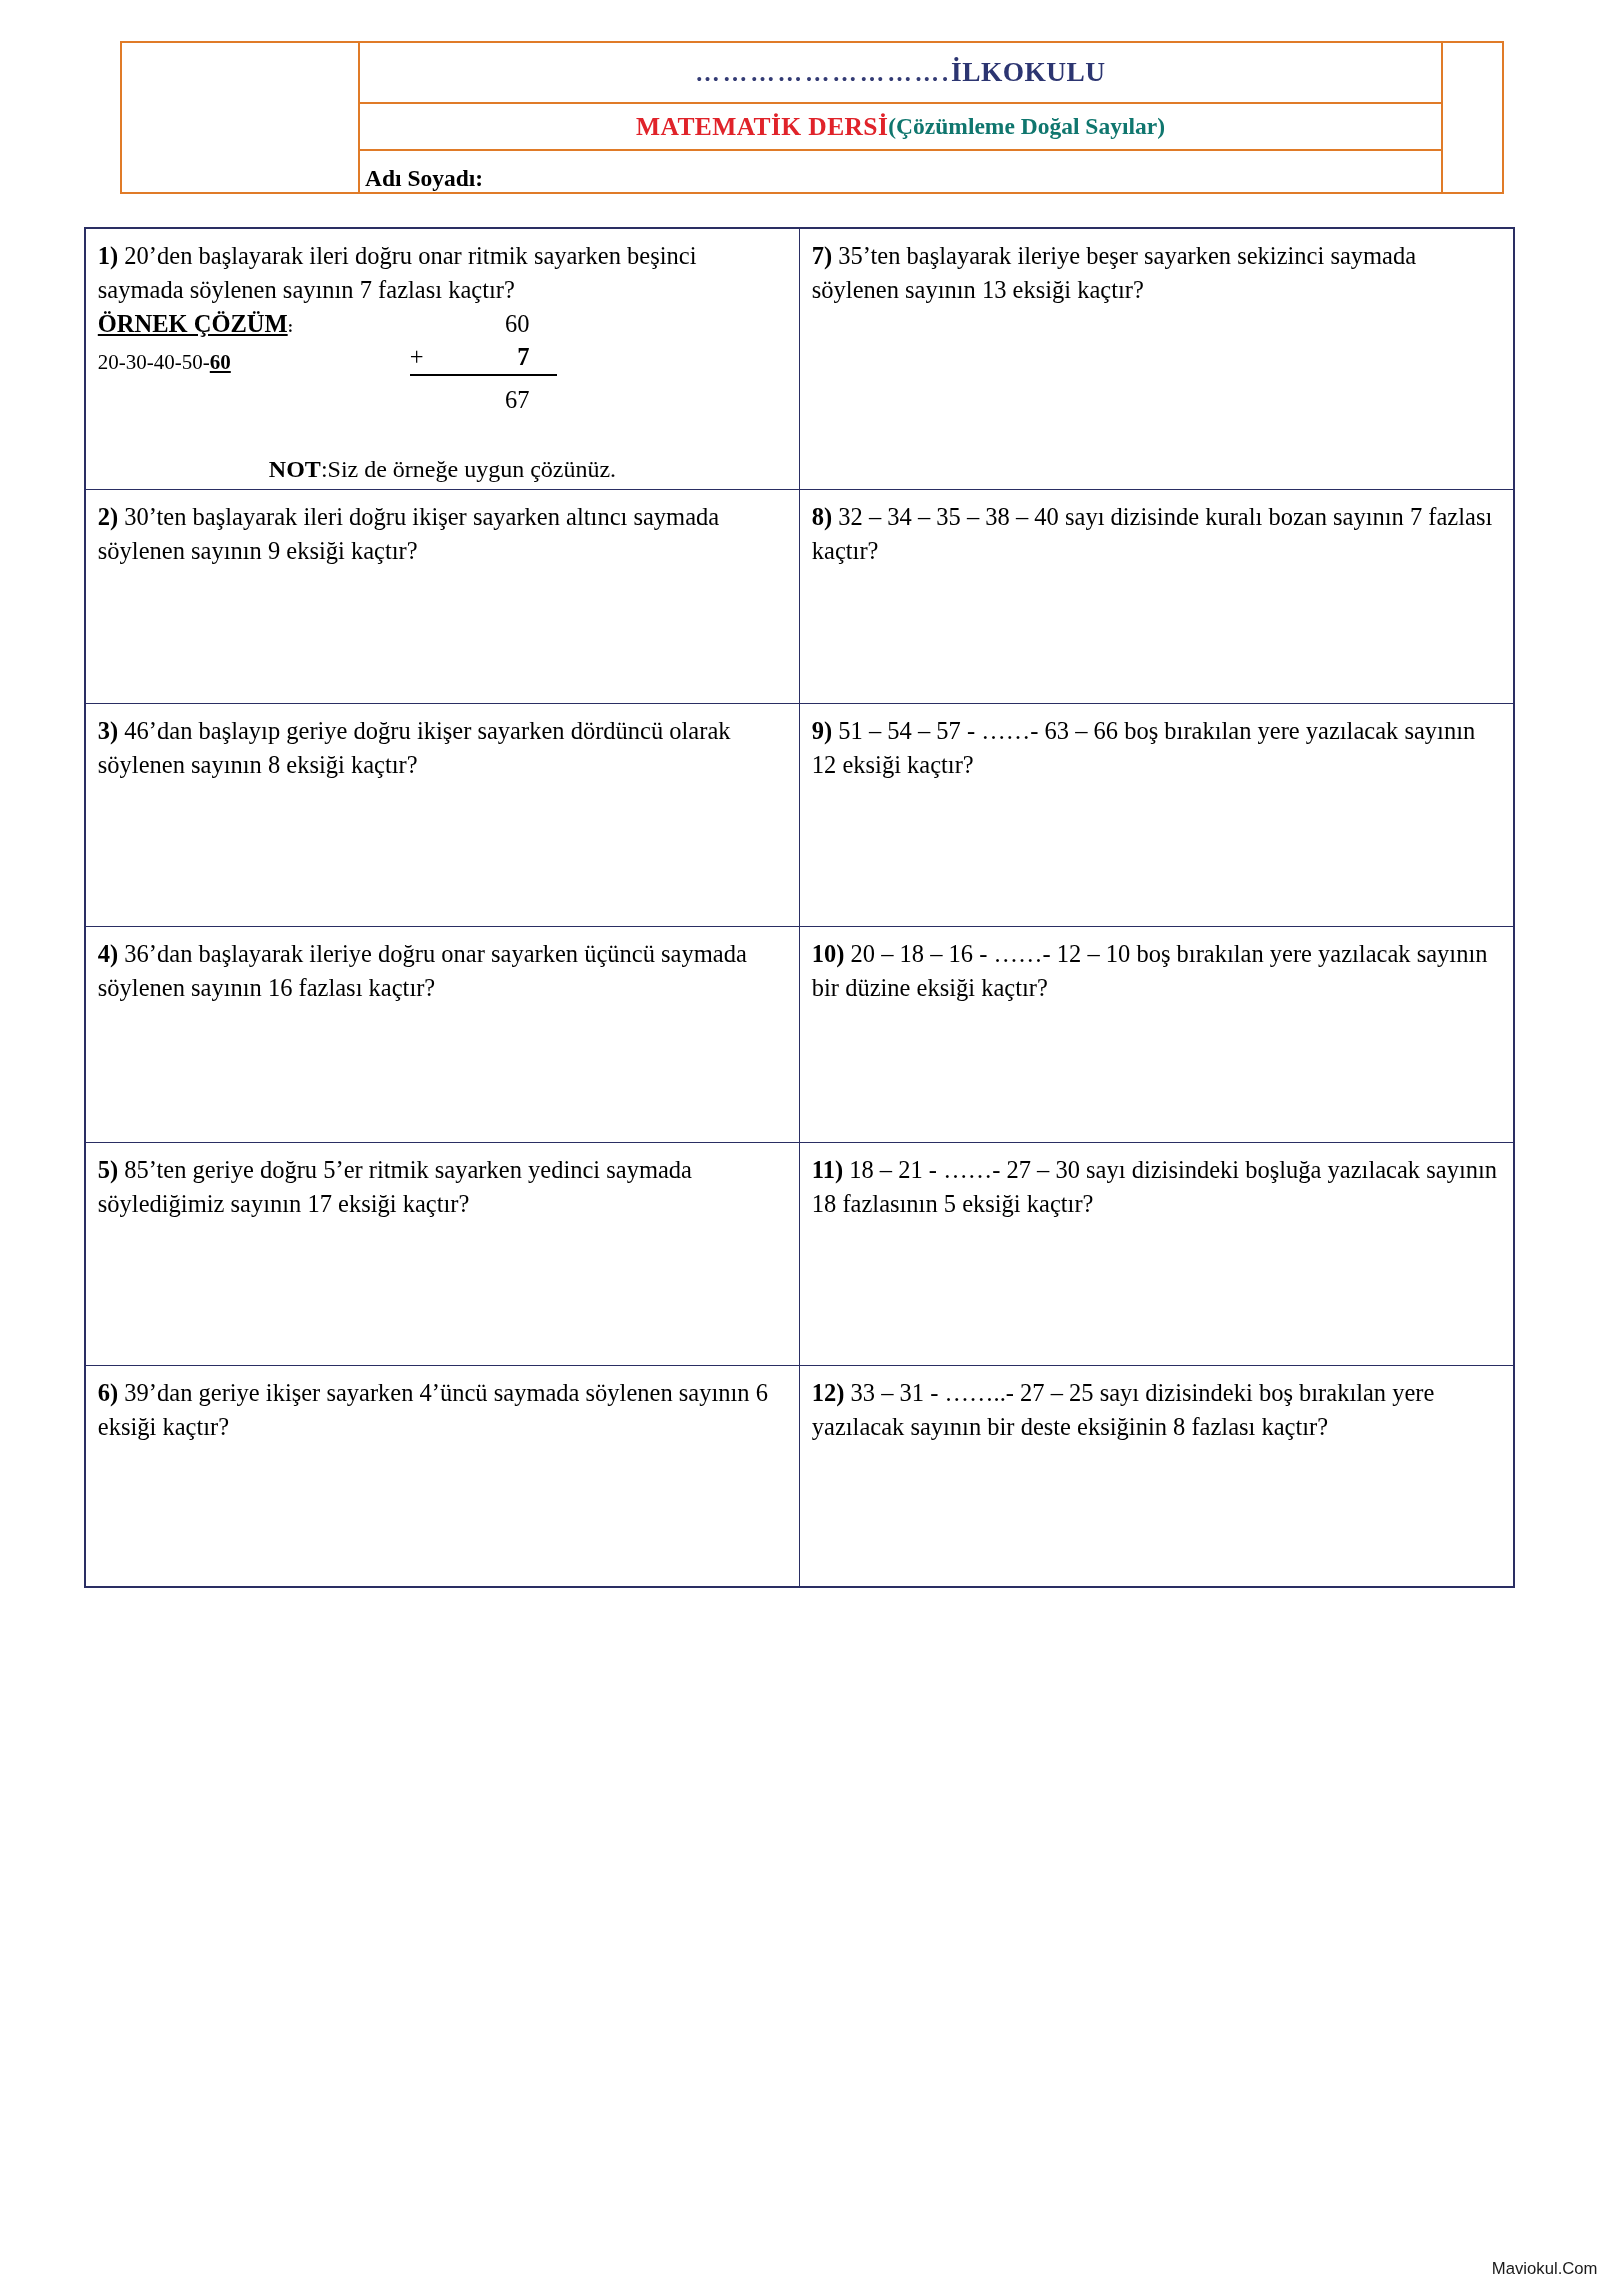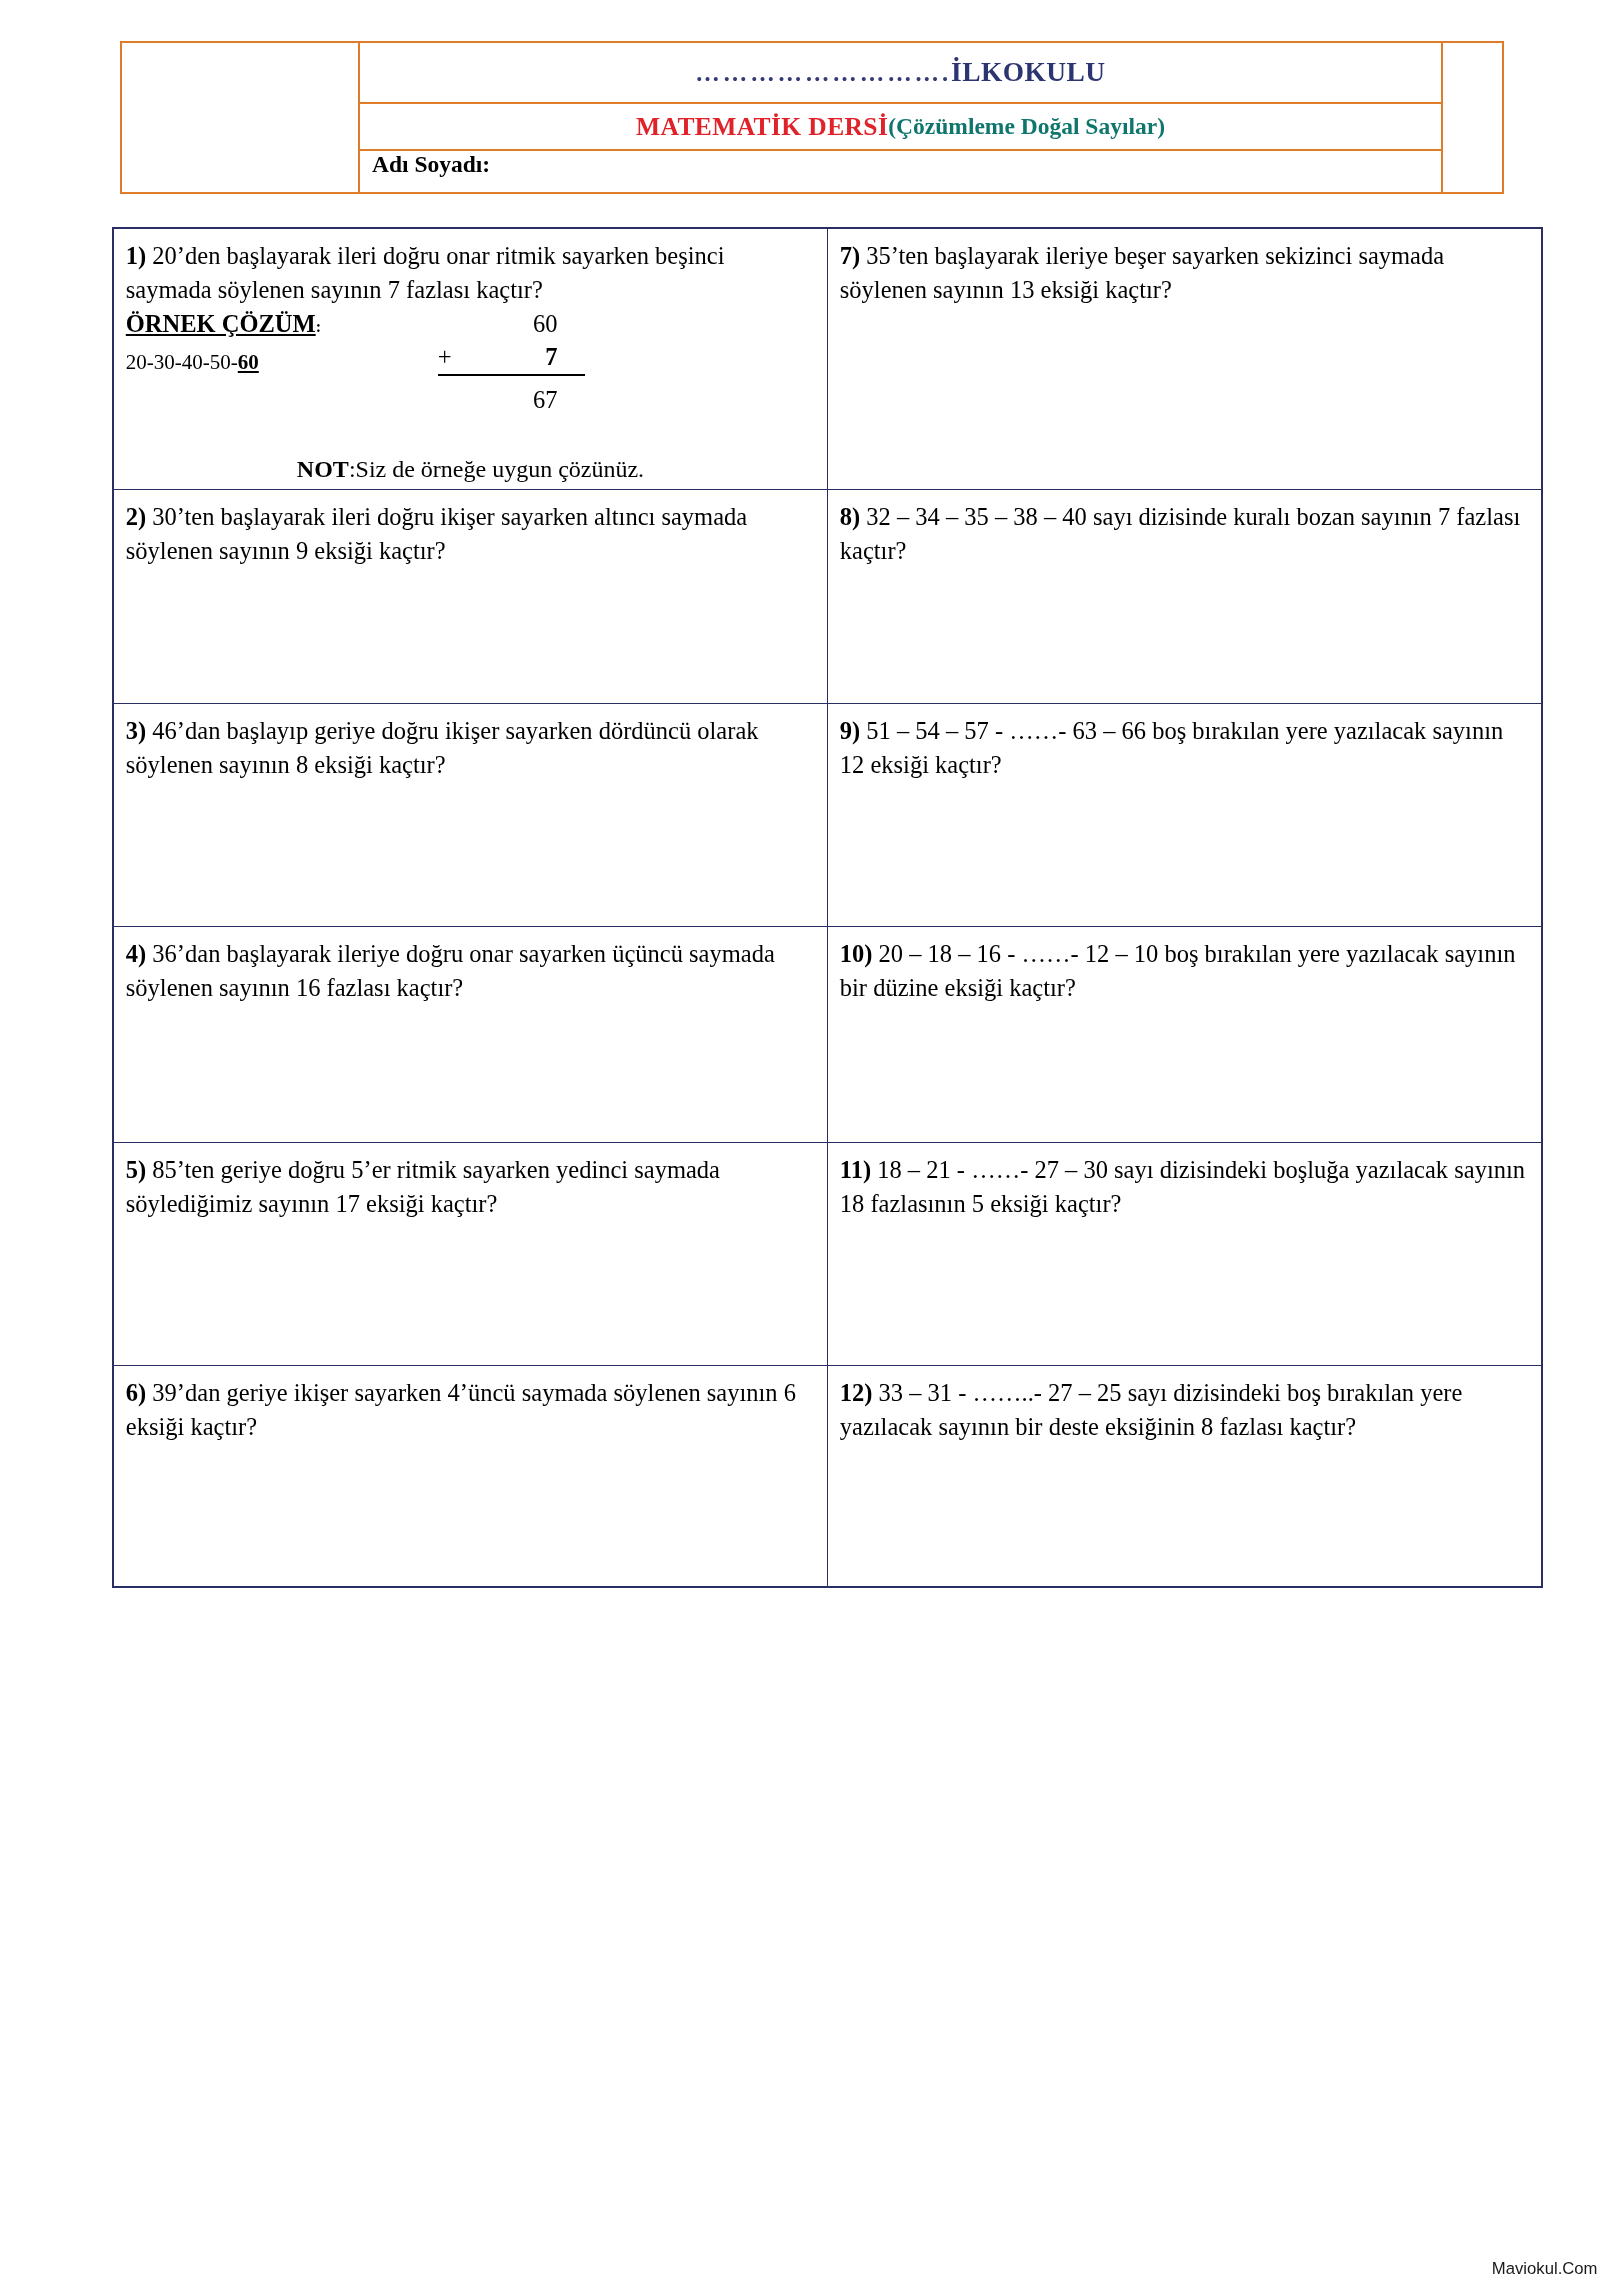--- a/index.html
+++ b/index.html
@@ -83,32 +83,32 @@
     letter-spacing: 0.4px;
   }
   .lesson-sub {
     color: #0f766e;
     font-weight: bold;
     font-size: 23.5px;
   }
   .hrow-name {
     height: 41px;
     display: flex;
-    align-items: flex-start;
-    padding-left: 12px;
+    align-items: flex-end;
+    padding-left: 5px;
   }
   .name-label {
     font-weight: bold;
     font-size: 23.5px;
   }
 
   
   .qtable {
     position: absolute;
-    left: 112px;
+    left: 84px;
     top: 227px;
     width: 1431px;
     border: 2px solid #2A2E63;
     border-collapse: collapse;
     box-sizing: border-box;
   }
   .qtable td {
     border: 1px solid #2A2E63;
     vertical-align: top;
     padding: 9.8px 11.8px 5.9px 11.8px;

